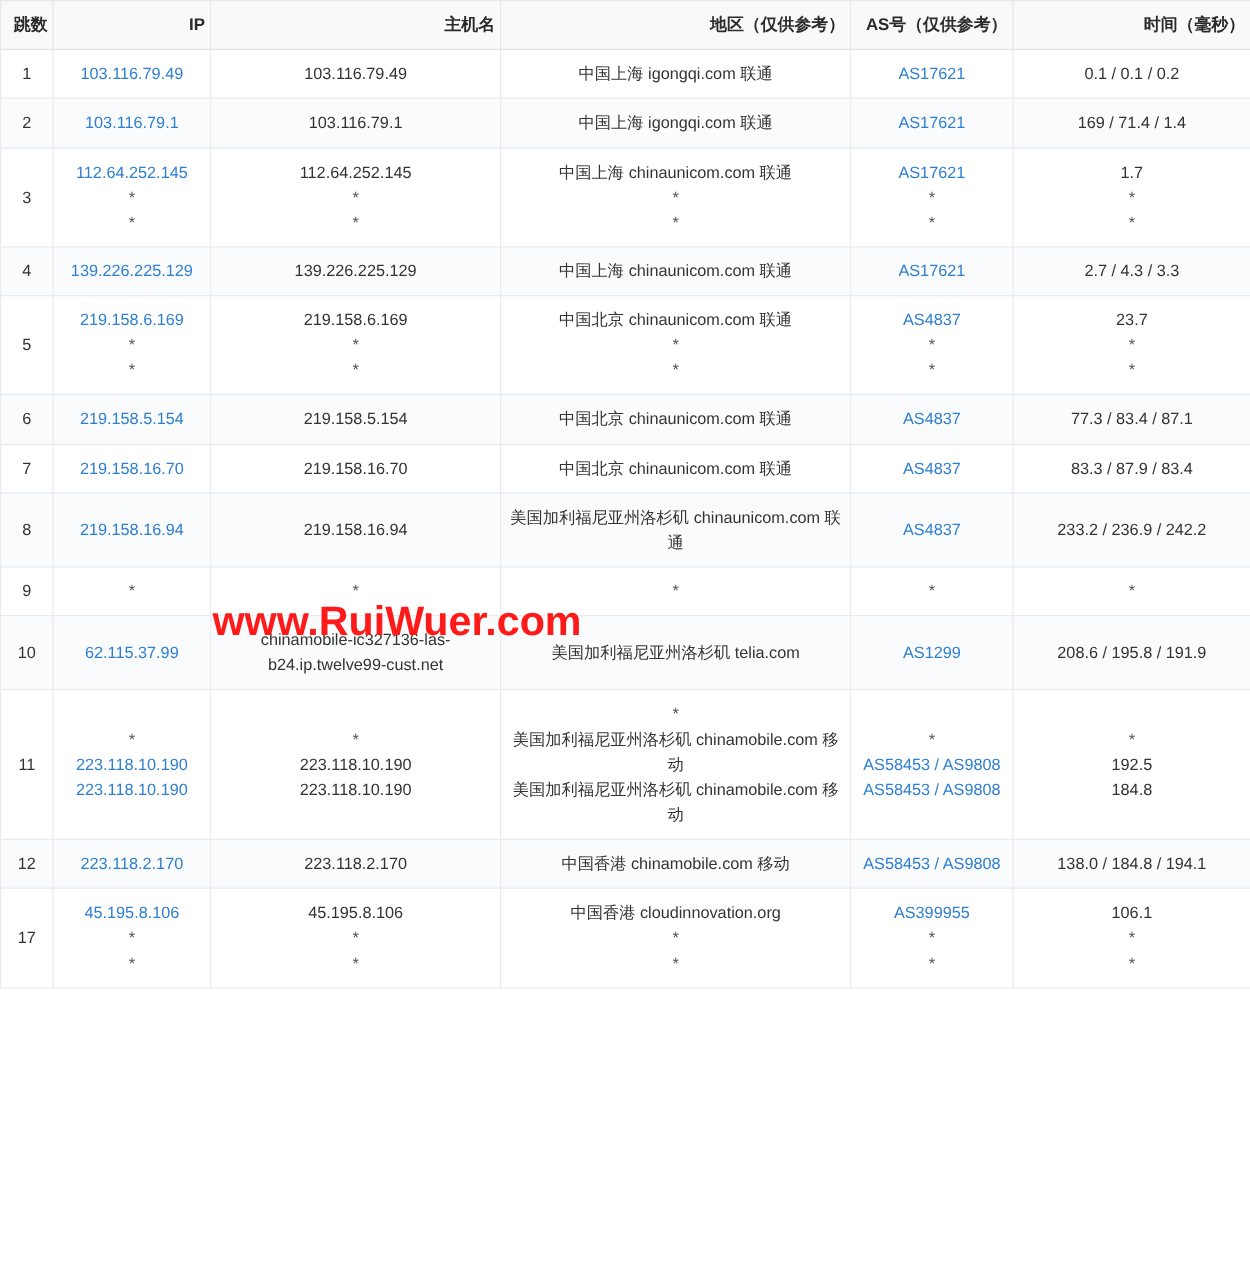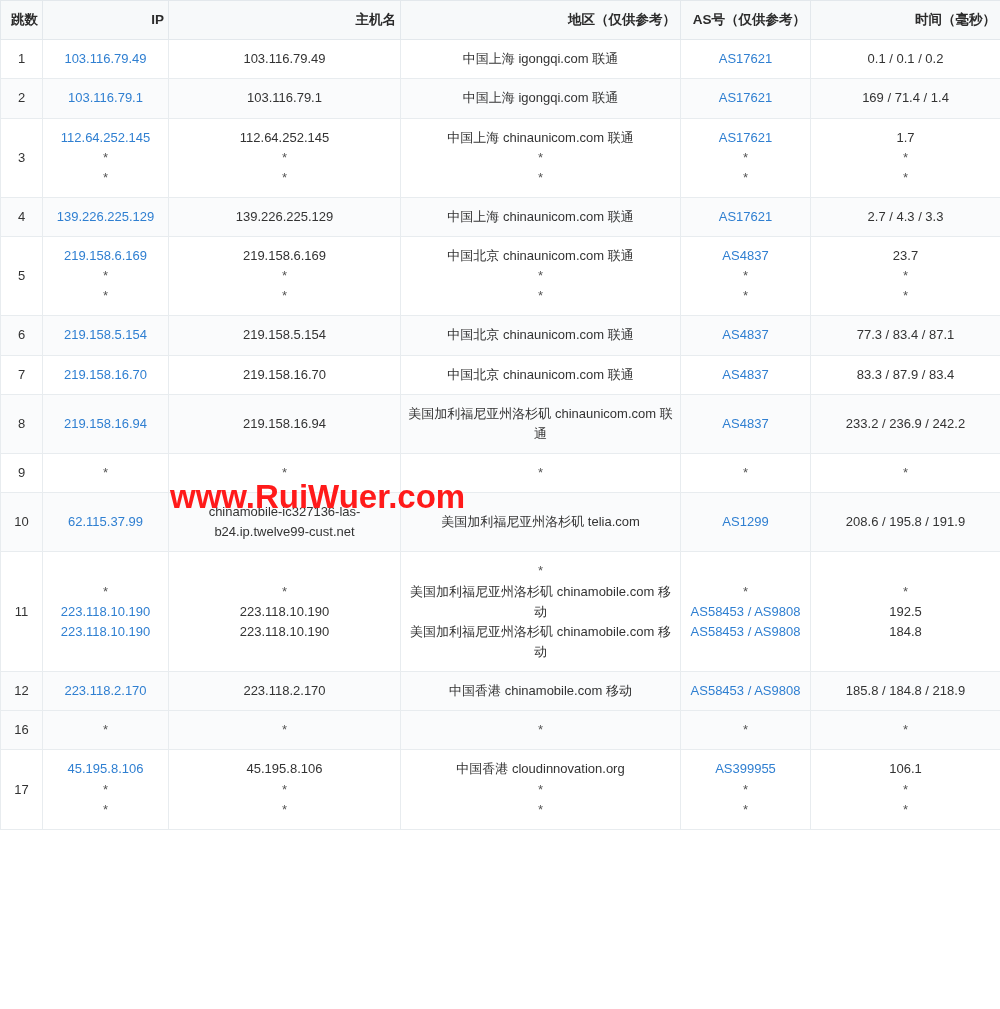--- a/index.html
+++ b/index.html
@@ -339,39 +339,21 @@
           <td class="cell-lines">
             <div class="">223.118.2.170</div>
           </td>
           <td class="cell-lines">
             <div class="">中国香港 chinamobile.com 移动</div>
           </td>
           <td class="cell-lines as-cell">
             <div><span class="lnk">AS58453 / AS9808</span></div>
           </td>
           <td class="cell-lines">
-            <div class="">185.8 / 184.8 / 218.9</div>
-          </td>
-        </tr>
-        <tr class="alt">
-          <td class="hop">16</td>
-          <td class="cell-lines">
-            <div class="star">*</div>
-          </td>
-          <td class="cell-lines">
-            <div class="star">*</div>
-          </td>
-          <td class="cell-lines">
-            <div class="star">*</div>
-          </td>
-          <td class="cell-lines as-cell">
-            <div class="star">*</div>
-          </td>
-          <td class="cell-lines">
-            <div class="star">*</div>
+            <div class="">138.0 / 184.8 / 194.1</div>
           </td>
         </tr>
         <tr>
           <td class="hop">17</td>
           <td class="cell-lines">
             <div><span class="lnk">45.195.8.106</span></div>
             <div class="star">*</div>
             <div class="star">*</div>
           </td>
           <td class="cell-lines">

